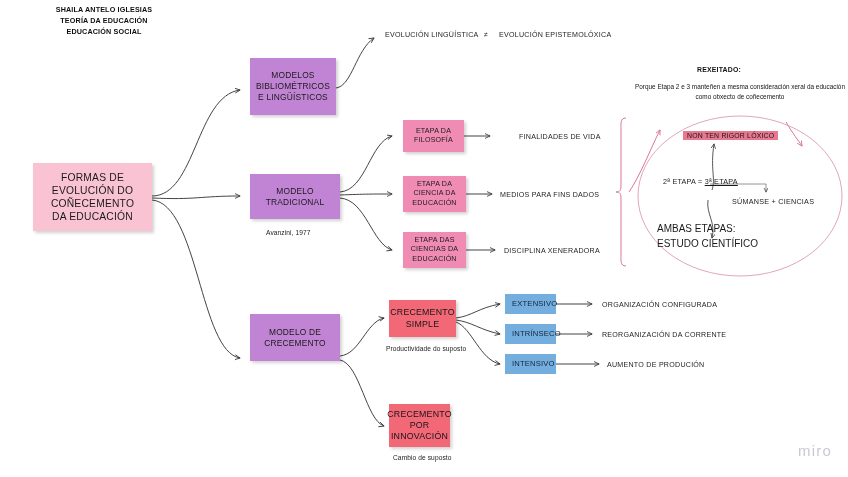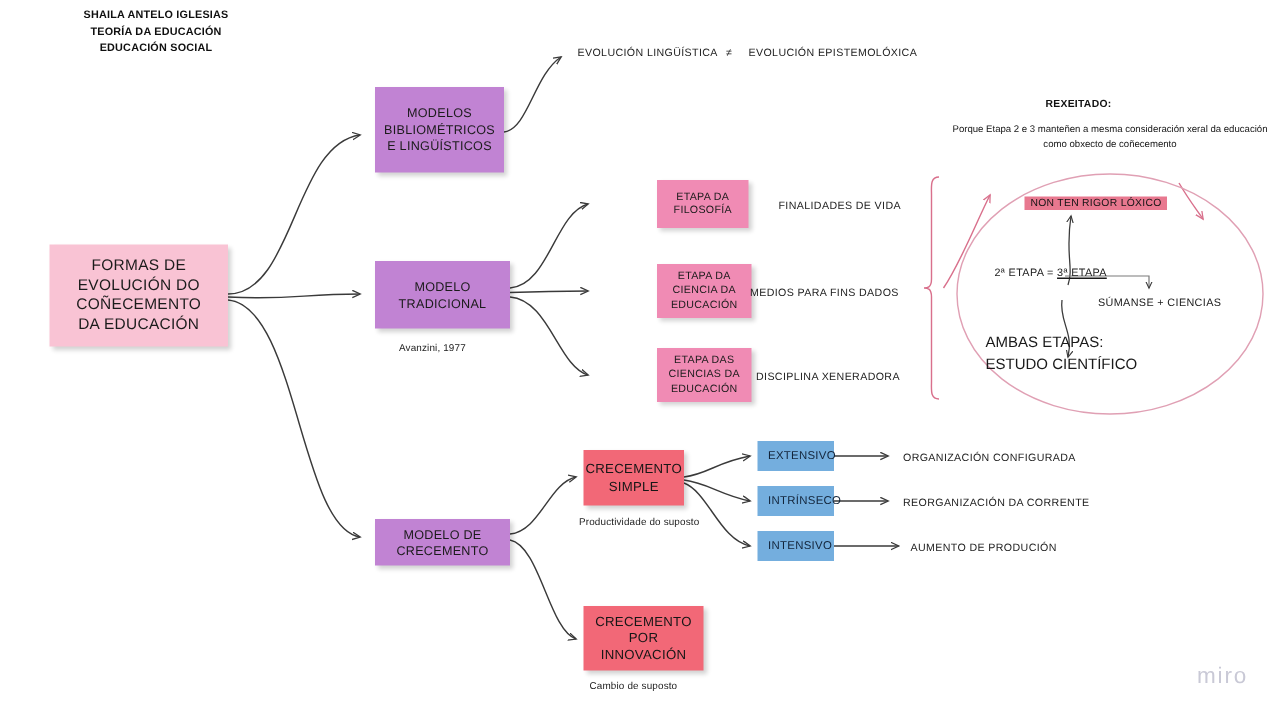--- a/index.html
+++ b/index.html
@@ -51,21 +51,20 @@
     background: #c183d3;
     color: #1b1b1b;
     font-size: 8.4px;
     padding: 3px;
   }
   .node-pink {
     background: #f08bb4;
     color: #1b1b1b;
     font-size: 7.1px;
     padding: 2px;
-    margin-left: 35px;
   }
   .node-red {
     background: #f26877;
     color: #161616;
     font-size: 8.8px;
     padding: 3px;
   }
   .node-blue {
     background: #74aede;
     color: #12243a;
@@ -225,35 +224,35 @@
 
   <div class="abs node node-pink" style="left:403px; top:120px; width:61px; height:32px;">ETAPA DA FILOSOFÍA</div>
   <div class="abs leaf" style="left:488px; top:133px;padding-left:31px;">FINALIDADES DE VIDA</div>
 
   <div class="abs node node-pink" style="left:403px; top:176px; width:63px; height:36px;">ETAPA DA CIENCIA DA EDUCACIÓN</div>
   <div class="abs leaf" style="left:500px; top:191px;">MEDIOS PARA FINS DADOS</div>
 
   <div class="abs node node-pink" style="left:403px; top:232px; width:63px; height:36px;">ETAPA DAS CIENCIAS DA EDUCACIÓN</div>
   <div class="abs leaf" style="left:504px; top:247px;">DISCIPLINA XENERADORA</div>
 
-  <div class="abs node node-purple" style="left:250px; top:346px; width:90px; height:31px;">MODELO DE CRECEMENTO</div>
+  <div class="abs node node-purple" style="left:250px; top:314px; width:90px; height:47px;">MODELO DE CRECEMENTO</div>
 
   <div class="abs node node-red" style="left:389px; top:300px; width:67px; height:37px;">CRECEMENTO SIMPLE</div>
   <div class="abs caption" style="left:386px; top:345px;">Productividade do suposto</div>
 
   <div class="abs node node-blue" style="left:505px; top:294px; width:51px; height:20px;">EXTENSIVO</div>
   <div class="abs leaf" style="left:602px; top:301px;">ORGANIZACIÓN CONFIGURADA</div>
 
   <div class="abs node node-blue" style="left:505px; top:324px; width:51px; height:20px;">INTRÍNSECO</div>
   <div class="abs leaf" style="left:602px; top:331px;">REORGANIZACIÓN DA CORRENTE</div>
 
   <div class="abs node node-blue" style="left:505px; top:354px; width:51px; height:20px;">INTENSIVO</div>
   <div class="abs leaf" style="left:607px; top:361px;">AUMENTO DE PRODUCIÓN</div>
 
-  <div class="abs node node-red" style="left:389px; top:404px; width:80px; height:43px;">CRECEMENTO POR INNOVACIÓN</div>
+  <div class="abs node node-red" style="left:389px; top:404px; width:61px; height:43px;">CRECEMENTO POR INNOVACIÓN</div>
   <div class="abs caption" style="left:393px; top:454px;">Cambio de suposto</div>
 
   <div class="abs" id="rexeitado-title" style="left:697px; top:66px;">REXEITADO:</div>
   <div class="abs" id="rexeitado-body" style="left:633px; top:82px;">Porque Etapa 2 e 3 manteñen a mesma consideración xeral da educación como obxecto de coñecemento</div>
 
   <div class="abs" id="nonten" style="left:683px; top:131px;">NON TEN RIGOR LÓXICO</div>
 
   <div class="abs circ-text" style="left:663px; top:177px;">
     <span>2ª ETAPA = </span><span class="underline-part">3ª ETAPA</span>
   </div>

